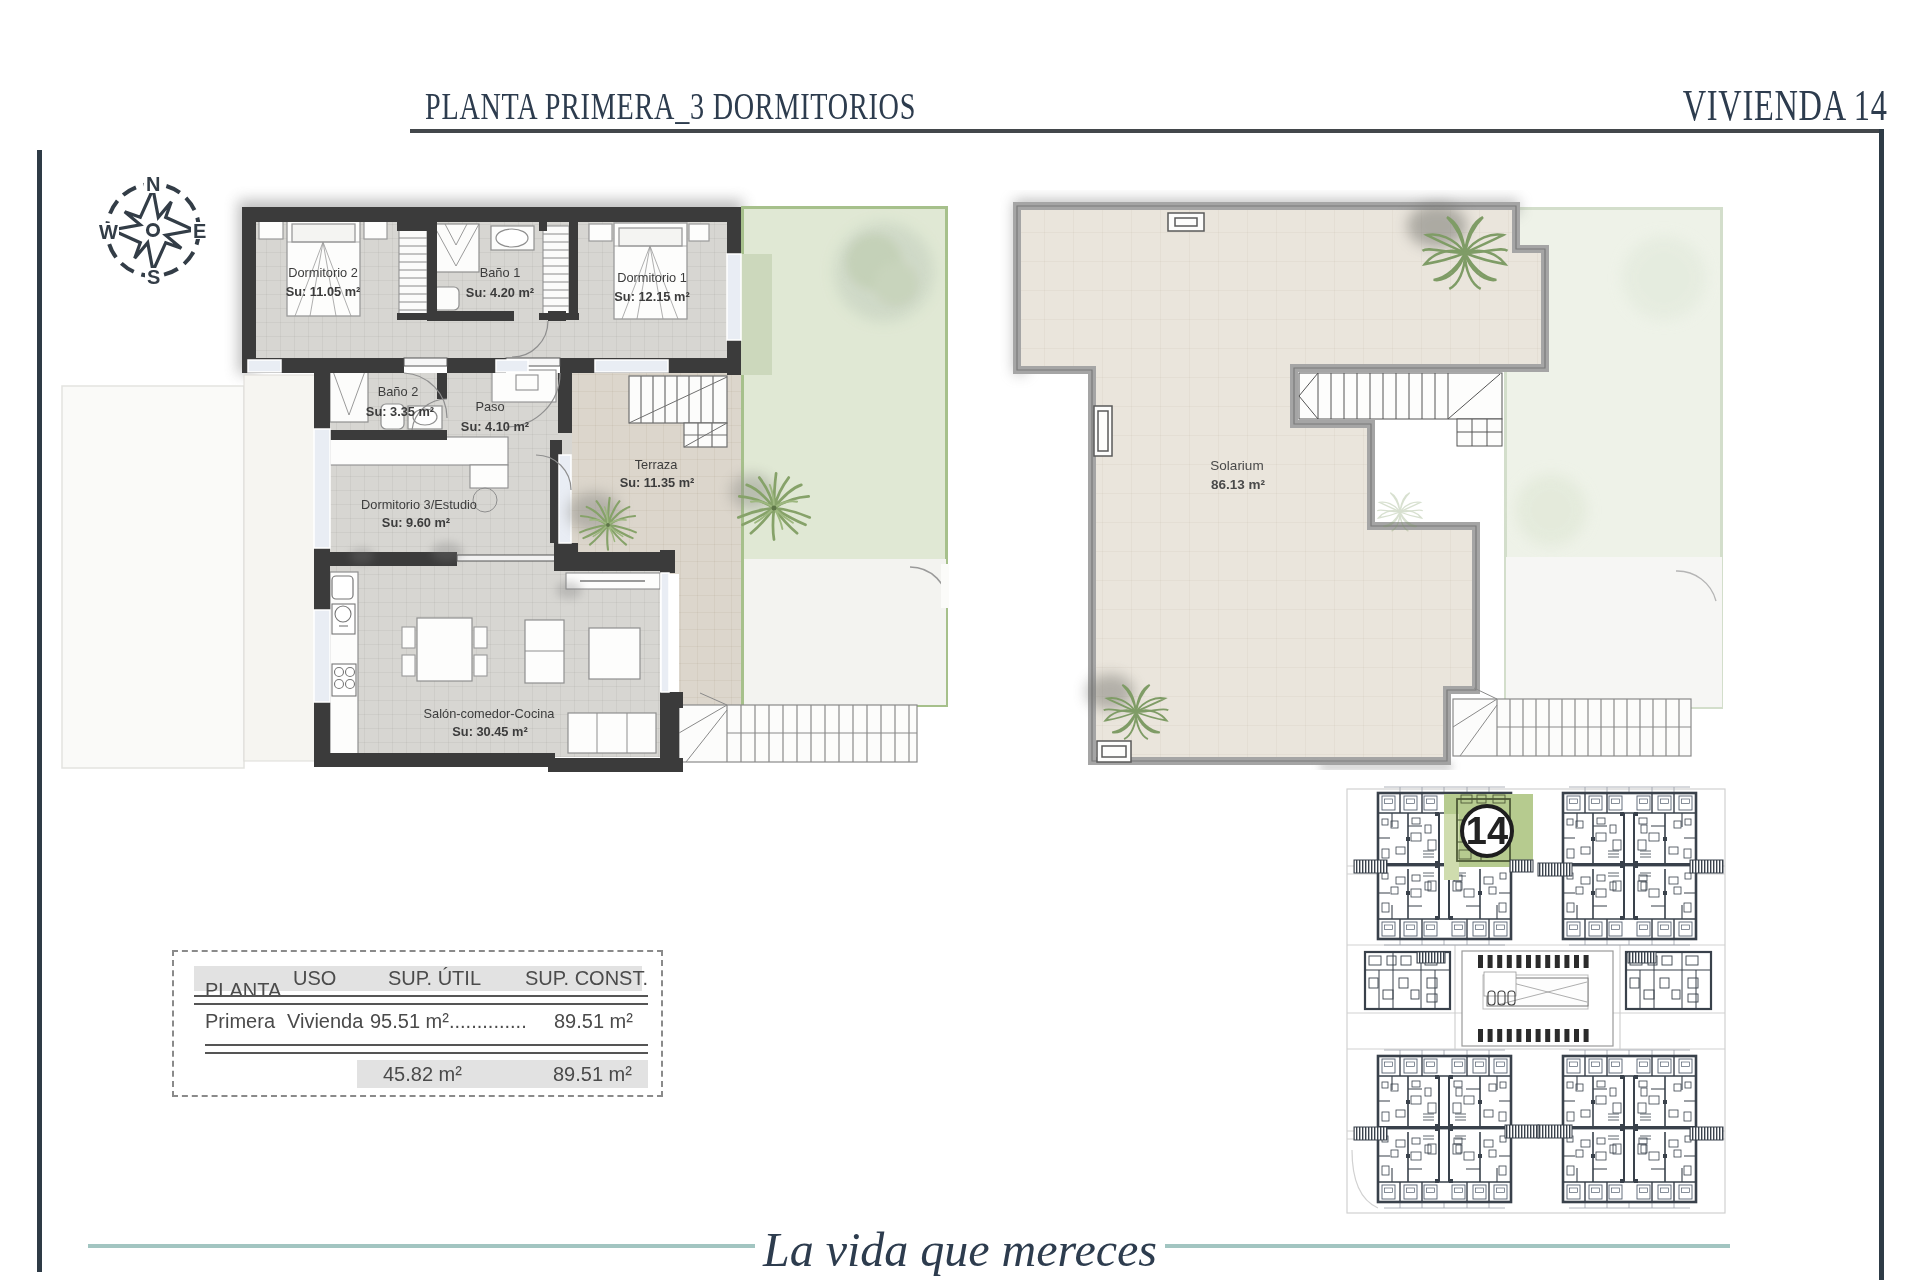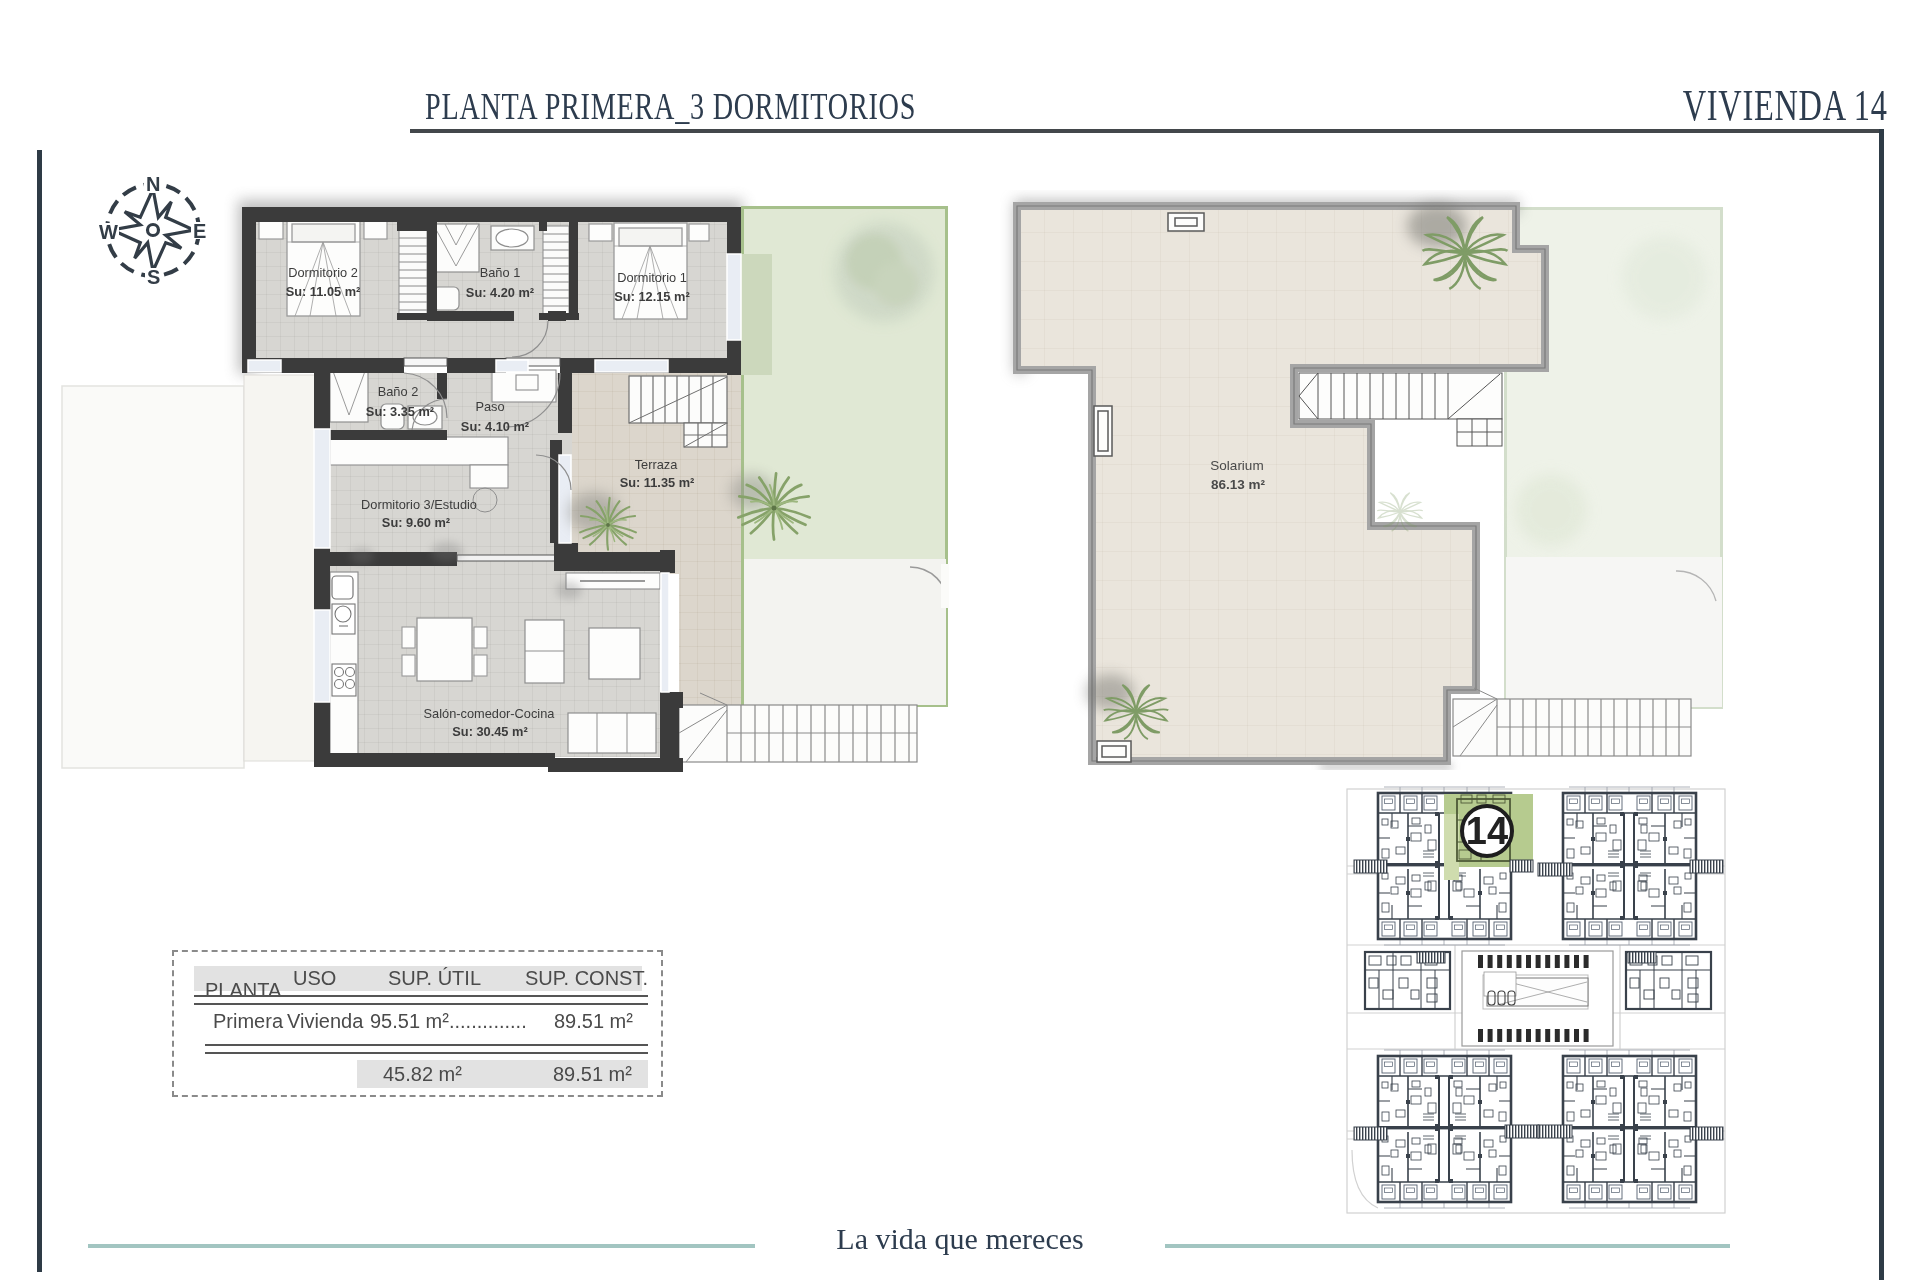--- a/index.html
+++ b/index.html
@@ -644,32 +644,32 @@
 <div class="abs" style="left:194px;top:966px;width:448px;height:25px;font-size:20px;color:#4b4b4b;">
   <span class="abs" style="left:11px;top:1px;margin-top:12px;">PLANTA</span>
   <span class="abs" style="left:99px;top:1px;">USO</span>
   <span class="abs" style="left:194px;top:1px;">SUP. ÚTIL</span>
   <span class="abs" style="left:331px;top:1px;white-space:nowrap;">SUP. CONST.</span>
 </div>
 
 <div class="abs" style="left:194px;top:995px;width:454px;height:6px;border-top:2px solid #555;border-bottom:2px solid #555;"></div>
 
 <div class="abs" style="left:194px;top:1010px;width:448px;font-size:20px;color:#4b4b4b;">
-  <span class="abs" style="left:11px;top:0px;margin-left:8px;">Primera</span>
+  <span class="abs" style="left:11px;top:0px;">Primera</span>
   <span class="abs" style="left:93px;top:0px;text-align:center;">Vivienda</span>
   <span class="abs" style="left:176px;top:0px;white-space:nowrap;">95.51 m²..............</span>
   <span class="abs" style="left:360px;top:0px;">89.51 m²</span>
 </div>
 
 <div class="abs" style="left:205px;top:1044px;width:443px;height:6px;border-top:2px solid #555;border-bottom:2px solid #555;"></div>
 
 <div class="abs" style="left:357px;top:1060px;width:291px;height:28px;background:#e2e2e2;"></div>
 
 <div class="abs" style="left:357px;top:1063px;width:291px;font-size:20px;color:#4b4b4b;">
   <span class="abs" style="left:26px;top:0px;">45.82 m²</span>
   <span class="abs" style="left:196px;top:0px;">89.51 m²</span>
 </div>
 
 <div class="abs" style="left:88px;top:1244px;width:667px;height:4px;background:#a2c5c1;"></div>
 
 <div class="abs" style="left:1165px;top:1244px;width:565px;height:4px;background:#a2c5c1;"></div>
 
-<div class="abs serif ink" style="left:760px;top:1222px;width:400px;text-align:center;font-size:30px;">La vida que mereces</div>
+<div class="abs serif ink" style="left:760px;top:1222px;width:400px;text-align:center;font-size:48px;font-style:italic;">La vida que mereces</div>
 
 </body></html>

